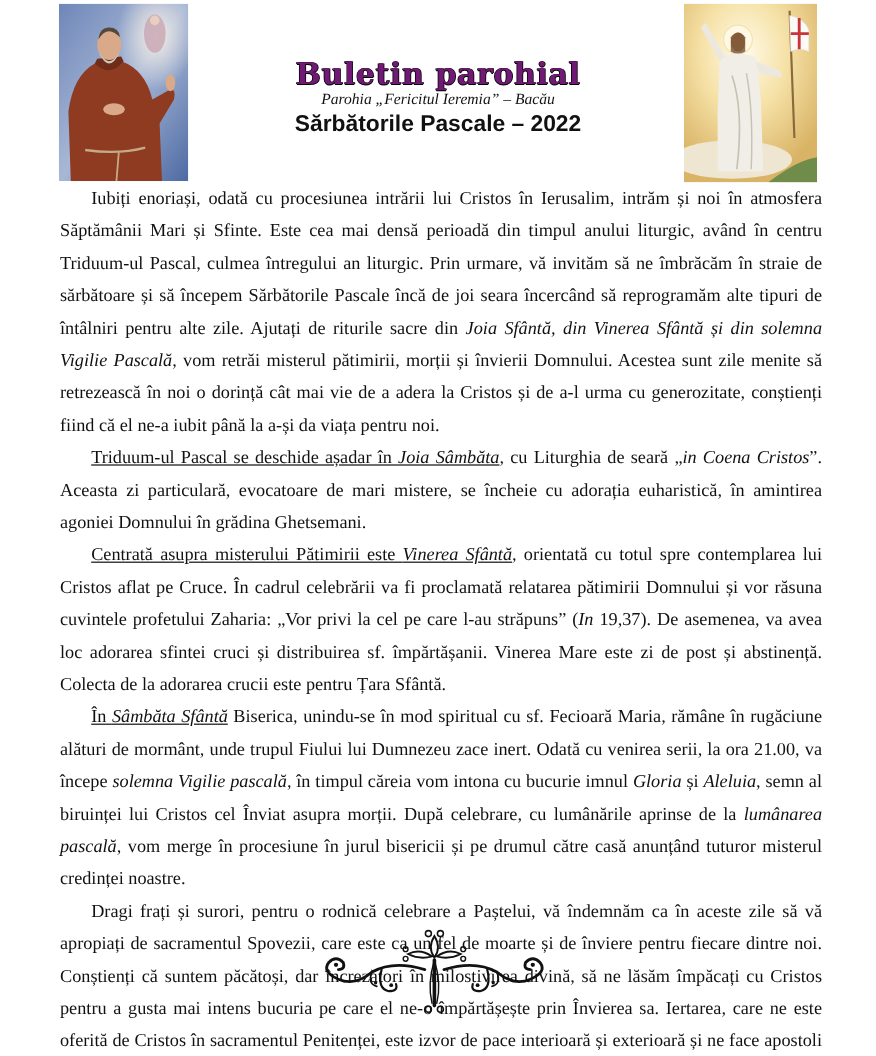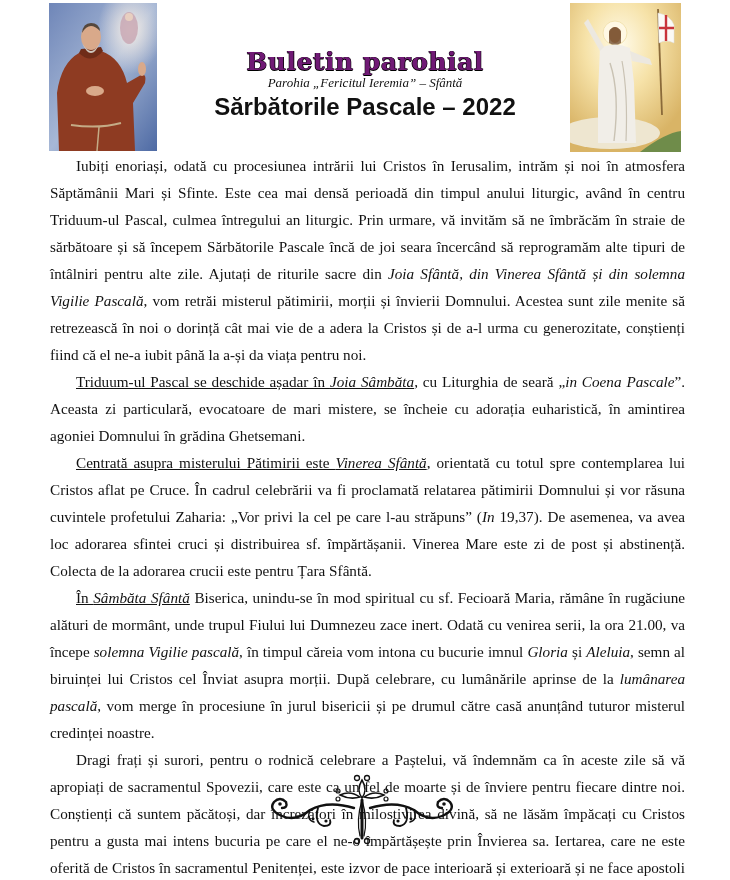--- a/index.html
+++ b/index.html
@@ -4,21 +4,21 @@
 <style>
   html, body { margin: 0; padding: 0; background: #ffffff; }
   body { width: 730px; height: 880px; position: relative; overflow: hidden; font-family: "Liberation Serif", serif; color: #111; }
   .pic { position: absolute; top: 3px; overflow: hidden; }
   .pic svg { display: block; width: 100%; height: 100%; }
   #pic-left { left: 49px; width: 108px; height: 148px; }
   #pic-right { left: 570px; width: 111px; height: 149px; }
   .title { position: absolute; left: 0; width: 730px; text-align: center; }
   #title-main { top: 47px; font-family: "DejaVu Serif", serif; font-weight: 900; font-size: 25px; letter-spacing: 0.5px; color: #701a75; text-shadow: 0.6px 0 0 #000, -0.6px 0 0 #000, 0 0.6px 0 #000; }
   #title-sub { top: 75px; font-style: italic; font-size: 13px; }
-  #title-event { top: 93px; font-family: "Liberation Sans", sans-serif; font-weight: bold; font-size: 24px; }
+  #title-event { top: 93px; font-family: "Liberation Sans", sans-serif; font-weight: bold; font-size: 19px; }
   .body { position: absolute; left: 50px; width: 635px; top: 152px; font-size: 15.2px; line-height: 27px; text-align: justify; }
   .body p { margin: 0; text-indent: 26px; }
   .u { text-decoration: underline; margin-top: 20px; }
   #ornament { position: absolute; left: 258px; top: 770px; width: 212px; height: 80px; }
 </style>
 </head>
 <body>
 
 <div id="pic-left" class="pic">
   <svg viewBox="0 0 108 148" preserveAspectRatio="none">
@@ -69,26 +69,26 @@
     <path d="M60,48 L80,56 L82,62 L62,58 Z" fill="#ece8e0"></path>
     <path d="M40,60 Q50,90 44,138" stroke="#c9c2b3" stroke-width="1.4" fill="none"></path>
     <path d="M52,58 Q58,90 56,138" stroke="#c9c2b3" stroke-width="1.2" fill="none"></path>
     <line x1="88" y1="6" x2="92" y2="112" stroke="#8a6a3a" stroke-width="1.8"></line>
     <path d="M88,10 Q100,12 104,22 L104,40 Q96,36 89,40 Z" fill="#fbfaf6" stroke="#ddd" stroke-width="0.5"></path>
     <path d="M96,12 L96,38 M89,25 L104,25" stroke="#c8343a" stroke-width="2.4"></path>
   </svg>
 </div>
 
 <div id="title-main" class="title">Buletin parohial</div>
-<div id="title-sub" class="title">Parohia „Fericitul Ieremia” – Sfântă</div>
+<div id="title-sub" class="title">Parohia „Fericitul Ieremia” – Bacău</div>
 <div id="title-event" class="title">Sărbătorile Pascale – 2022</div>
 
 <div class="body">
   <p>Iubiți enoriași, odată cu procesiunea intrării lui Cristos în Ierusalim, intrăm și noi în atmosfera Săptămânii Mari și Sfinte. Este cea mai densă perioadă din timpul anului liturgic, având în centru Triduum-ul Pascal, culmea întregului an liturgic. Prin urmare, vă invităm să ne îmbrăcăm în straie de sărbătoare și să începem Sărbătorile Pascale încă de joi seara încercând să reprogramăm alte tipuri de întâlniri pentru alte zile. Ajutați de riturile sacre din <span style="font-style: italic;">Joia Sfântă, din Vinerea Sfântă și din solemna Vigilie Pascală</span>, vom retrăi misterul pătimirii, morții și învierii Domnului. Acestea sunt zile menite să retrezească în noi o dorință cât mai vie de a adera la Cristos și de a-l urma cu generozitate, conștienți fiind că el ne-a iubit până la a-și da viața pentru noi.</p>
-  <p><span class="u">Triduum-ul Pascal se deschide așadar în </span><span class="u" style="font-style: italic;">Joia Sâmbăta</span>, cu Liturghia de seară „<span style="font-style: italic;">in Coena Pascale</span>”. Aceasta zi particulară, evocatoare de mari mistere, se încheie cu adorația euharistică, în amintirea agoniei Domnului în grădina Ghetsemani.</p>
+  <p><span class="u">Triduum-ul Pascal se deschide așadar în </span><span class="u" style="font-style: italic;">Joia Sâmbăta</span>, cu Liturghia de seară „<span style="font-style: italic;">in Coena Cristos</span>”. Aceasta zi particulară, evocatoare de mari mistere, se încheie cu adorația euharistică, în amintirea agoniei Domnului în grădina Ghetsemani.</p>
   <p><span class="u">Centrată asupra misterului Pătimirii este </span><span class="u" style="font-style: italic;">Vinerea Sfântă</span>, orientată cu totul spre contemplarea lui Cristos aflat pe Cruce. În cadrul celebrării va fi proclamată relatarea pătimirii Domnului și vor răsuna cuvintele profetului Zaharia: „Vor privi la cel pe care l-au străpuns” (<span style="font-style: italic;">In</span> 19,37). De asemenea, va avea loc adorarea sfintei cruci și distribuirea sf. împărtășanii. Vinerea Mare este zi de post și abstinență. Colecta de la adorarea crucii este pentru Țara Sfântă.</p>
   <p><span class="u">În </span><span class="u" style="font-style: italic;">Sâmbăta Sfântă</span> Biserica, unindu-se în mod spiritual cu sf. Fecioară Maria, rămâne în rugăciune alături de mormânt, unde trupul Fiului lui Dumnezeu zace inert. Odată cu venirea serii, la ora 21.00,  va începe <span style="font-style: italic;">solemna Vigilie pascală</span>, în timpul căreia vom intona cu bucurie imnul <span style="font-style: italic;">Gloria</span> și <span style="font-style: italic;">Aleluia</span>, semn al biruinței lui Cristos cel Înviat asupra morții. După celebrare, cu lumânările aprinse de la <span style="font-style: italic;">lumânarea pascală</span>, vom merge în procesiune în jurul bisericii și pe drumul către casă anunțând tuturor misterul credinței noastre.</p>
   <p>Dragi frați și surori, pentru o rodnică celebrare a Paștelui, vă îndemnăm ca în aceste zile să vă apropiați de sacramentul Spovezii, care este ca un fel de moarte și de înviere pentru fiecare dintre noi. Conștienți că suntem păcătoși, dar încrezători în milostivirea divină, să ne lăsăm împăcați cu Cristos pentru a gusta mai intens bucuria pe care el ne-o împărtășește prin Învierea sa. Iertarea, care ne este oferită de Cristos în sacramentul Penitenței, este izvor de pace interioară și exterioară și ne face apostoli ai păcii într-o lume în care continuă totuși dezbinările, suferințele și dramele nedreptății, ale urii și ale violenței.</p>
 </div>
 
 <div id="ornament">
   <svg viewBox="0 0 212 80" width="212" height="80" fill="none" stroke="#111" stroke-linecap="round">
     <path d="M104,30 L104,68" stroke-width="3"></path>
     <path d="M104,30 Q98,50 102,66" stroke-width="1.2"></path>
     <path d="M104,30 Q110,50 106,66" stroke-width="1.2"></path>

